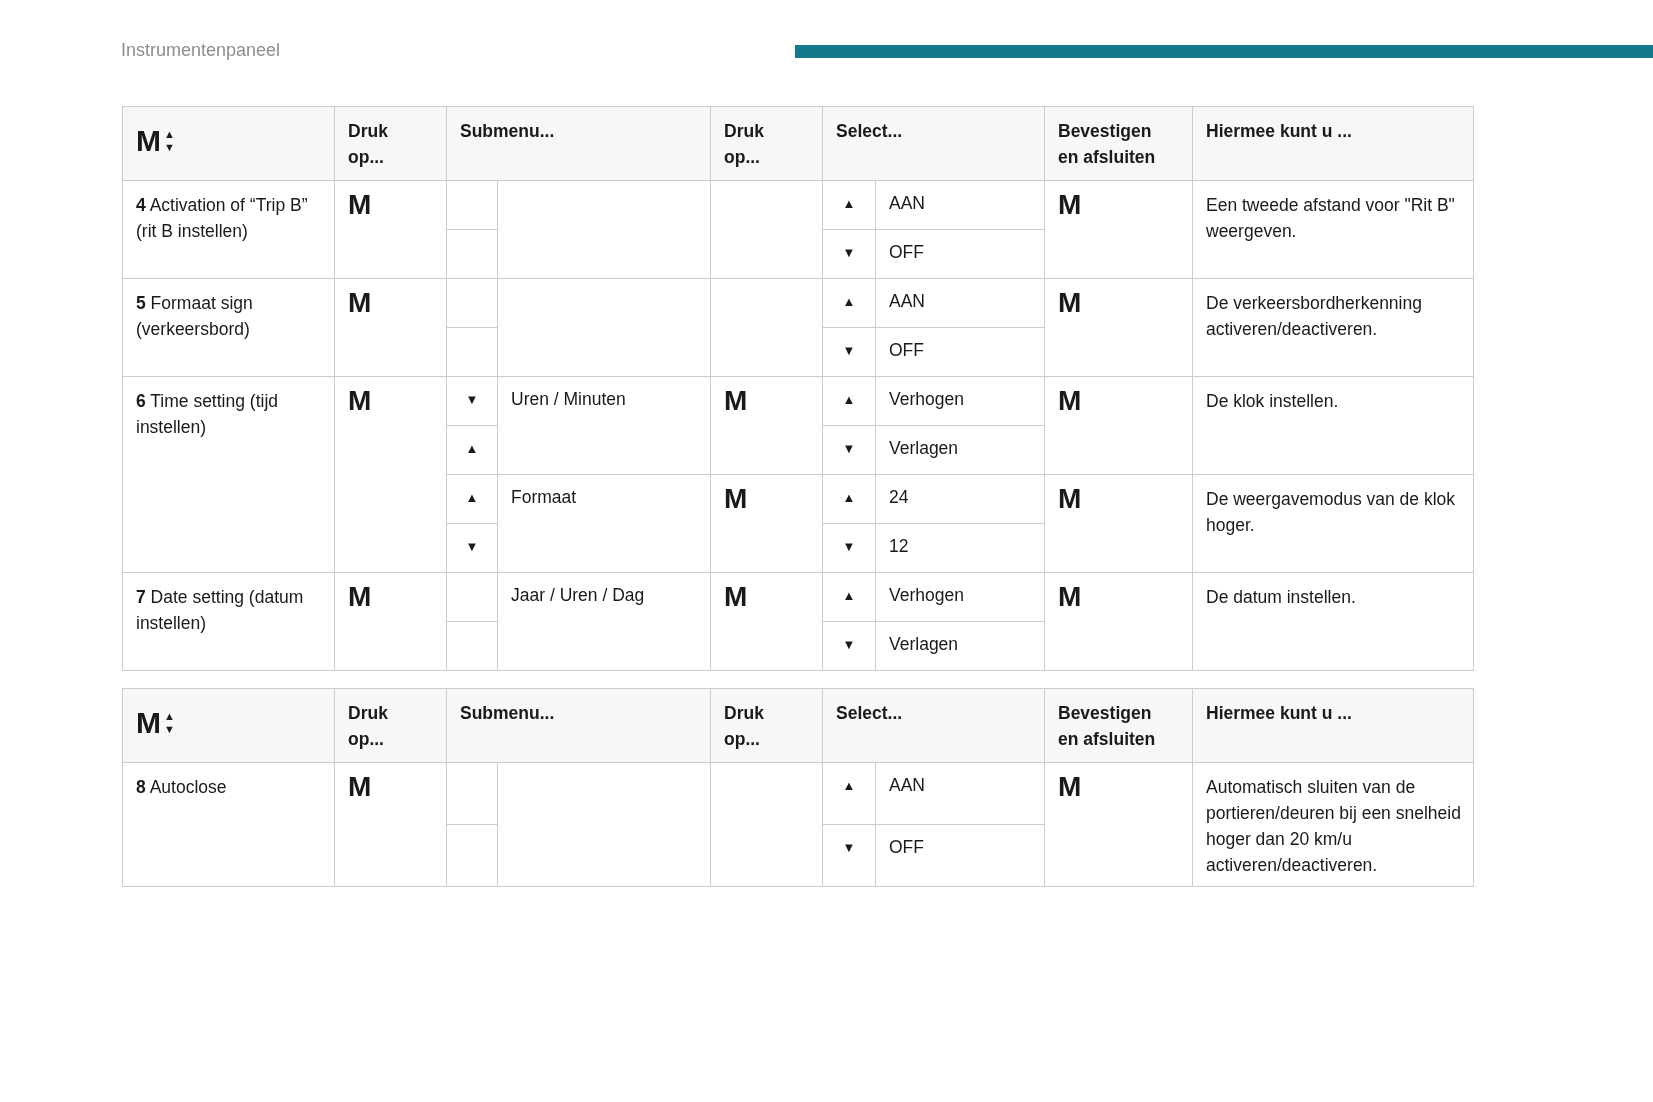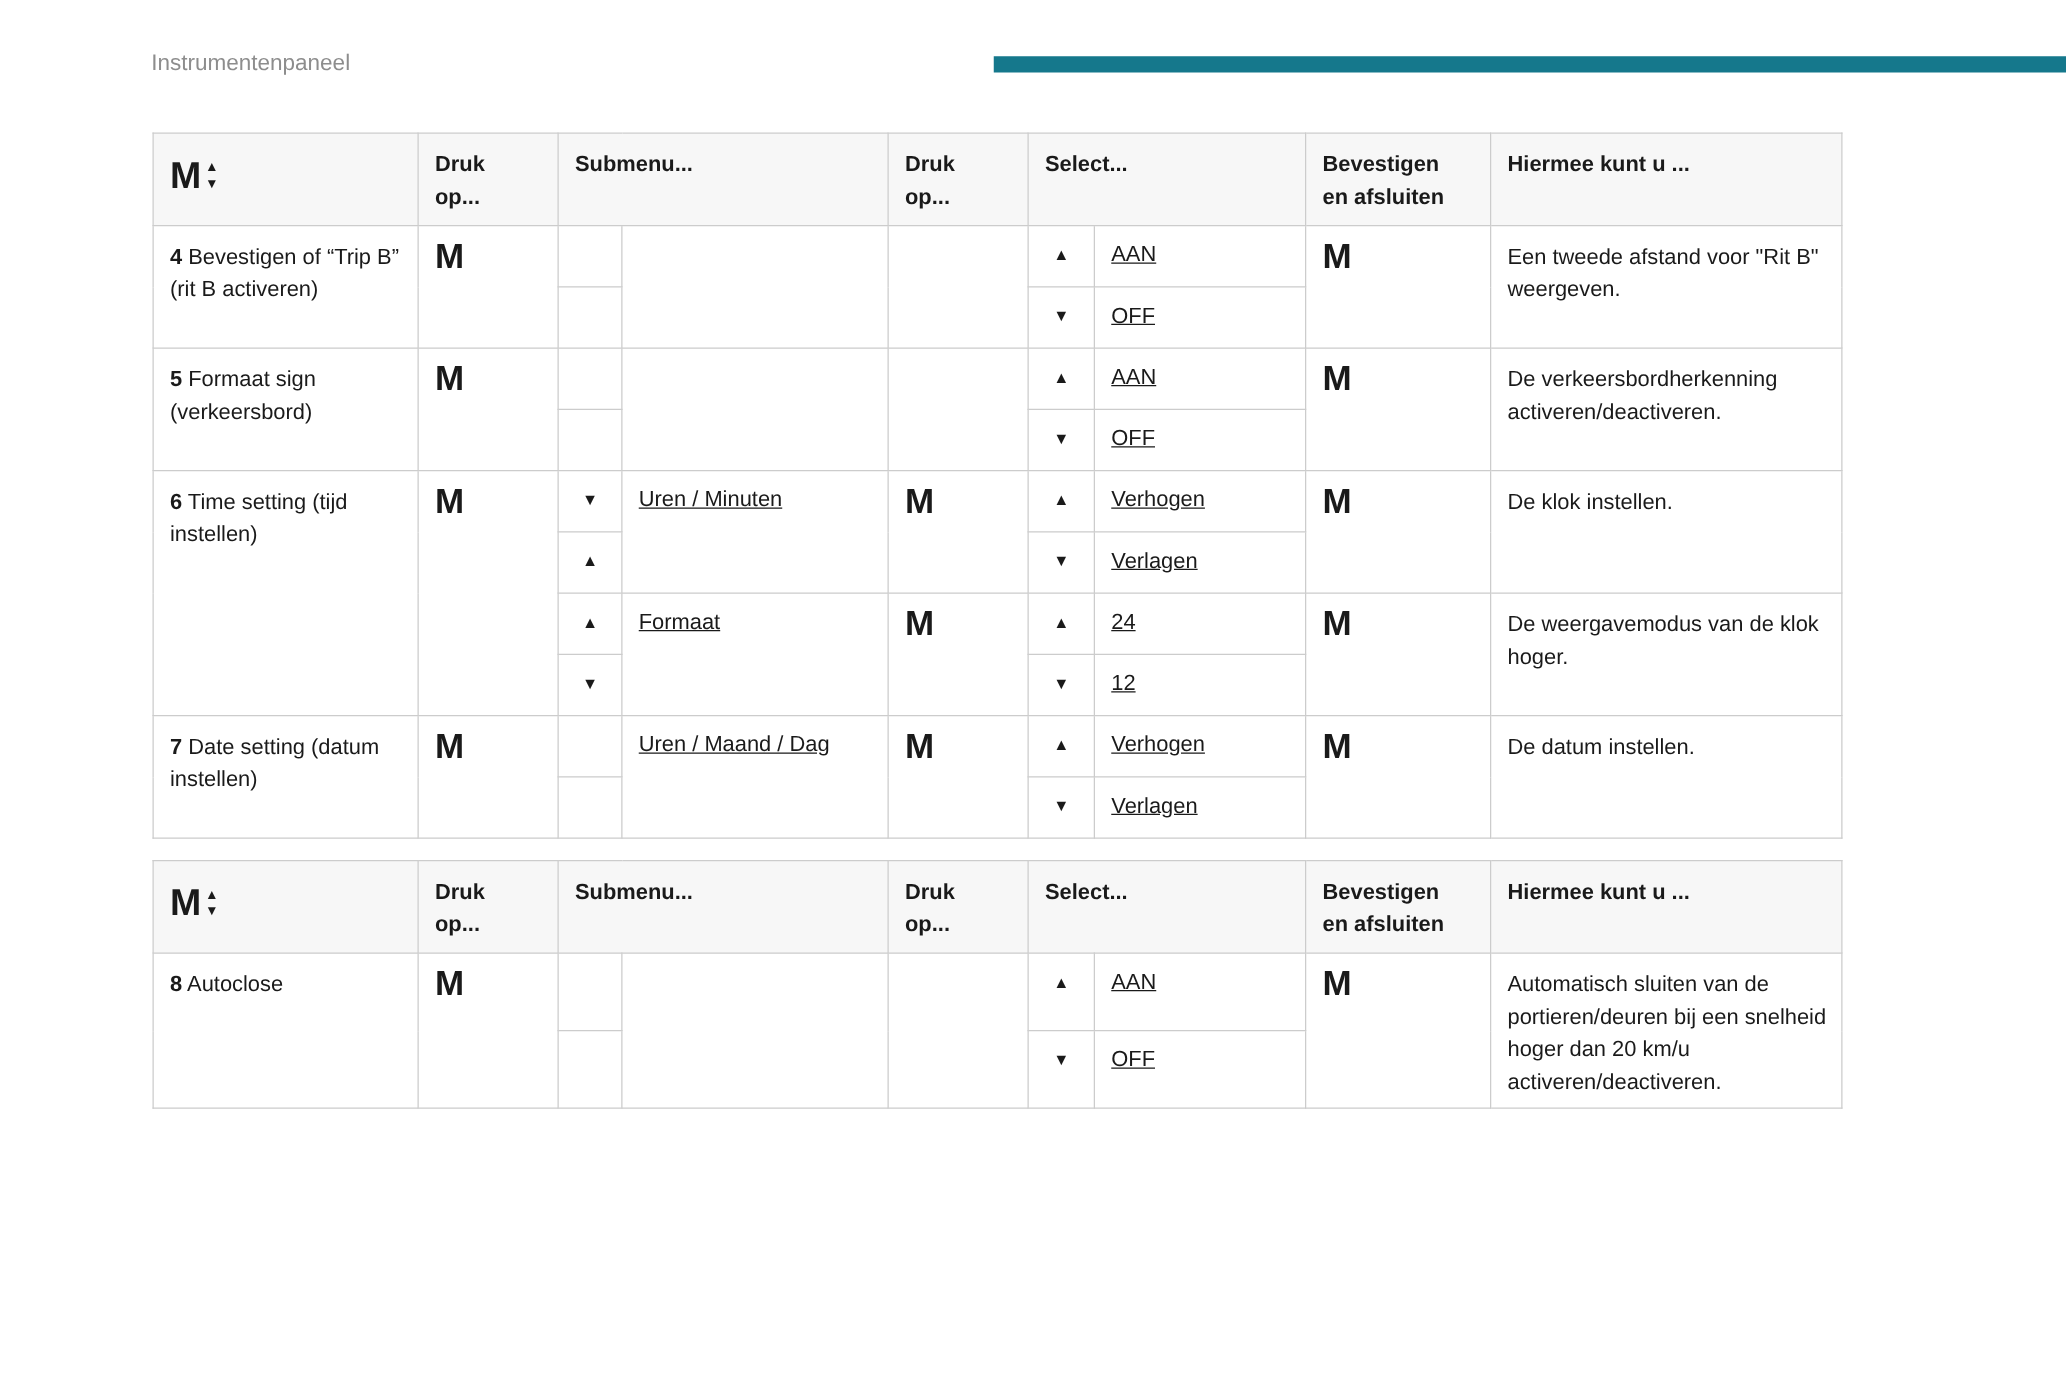--- a/index.html
+++ b/index.html
@@ -71,21 +71,21 @@
     padding: 16px 2px 0 2px;
     font-size: 13px;
     line-height: 1;
   }
   td.mcell { padding-top: 9px; }
   .m-glyph {
     font-size: 28px;
     font-weight: bold;
     line-height: 1.1;
   }
-  td.val { padding-top: 12px; text-decoration: underline; }
+  td.val { padding-top: 12px; }
   
   .micon { display: inline-flex; align-items: center; gap: 3px; padding-top: 6px; }
   .micon .m-glyph { font-size: 30px; }
   .micon .stack {
     display: inline-flex;
     flex-direction: column;
     font-size: 11px;
     line-height: 1.15;
   }
   
@@ -128,21 +128,21 @@
       <th colspan="2">Submenu...</th>
       <th><span class="hdr-narrow">Druk op...</span></th>
       <th colspan="2">Select...</th>
       <th><span class="hdr-bev">Bevestigen en afsluiten</span></th>
       <th>Hiermee kunt u ...</th>
     </tr>
 
     <tr class="sub">
       <td class="item" rowspan="2">
         <b>4</b>
-        <span>Bevestigen of “Trip B” (rit B activeren)</span>
+        <span>Activation of “Trip B” (rit B instellen)</span>
       </td>
       <td class="mcell" rowspan="2">
         <span class="m-glyph">M</span>
       </td>
       <td class="arrow"></td>
       <td rowspan="2"></td>
       <td class="mcell" rowspan="2"></td>
       <td class="arrow">
         <span>▲</span>
       </td>
@@ -250,21 +250,21 @@
 
     <tr class="sub">
       <td class="item" rowspan="2">
         <b>7</b>
         <span>Date setting (datum instellen)</span>
       </td>
       <td class="mcell" rowspan="2">
         <span class="m-glyph">M</span>
       </td>
       <td class="arrow"></td>
-      <td rowspan="2" class="val">Uren / Maand / Dag</td>
+      <td rowspan="2" class="val">Jaar / Uren / Dag</td>
       <td class="mcell" rowspan="2">
         <span class="m-glyph">M</span>
       </td>
       <td class="arrow">
         <span>▲</span>
       </td>
       <td class="val">Verhogen</td>
       <td class="mcell" rowspan="2">
         <span class="m-glyph">M</span>
       </td>

